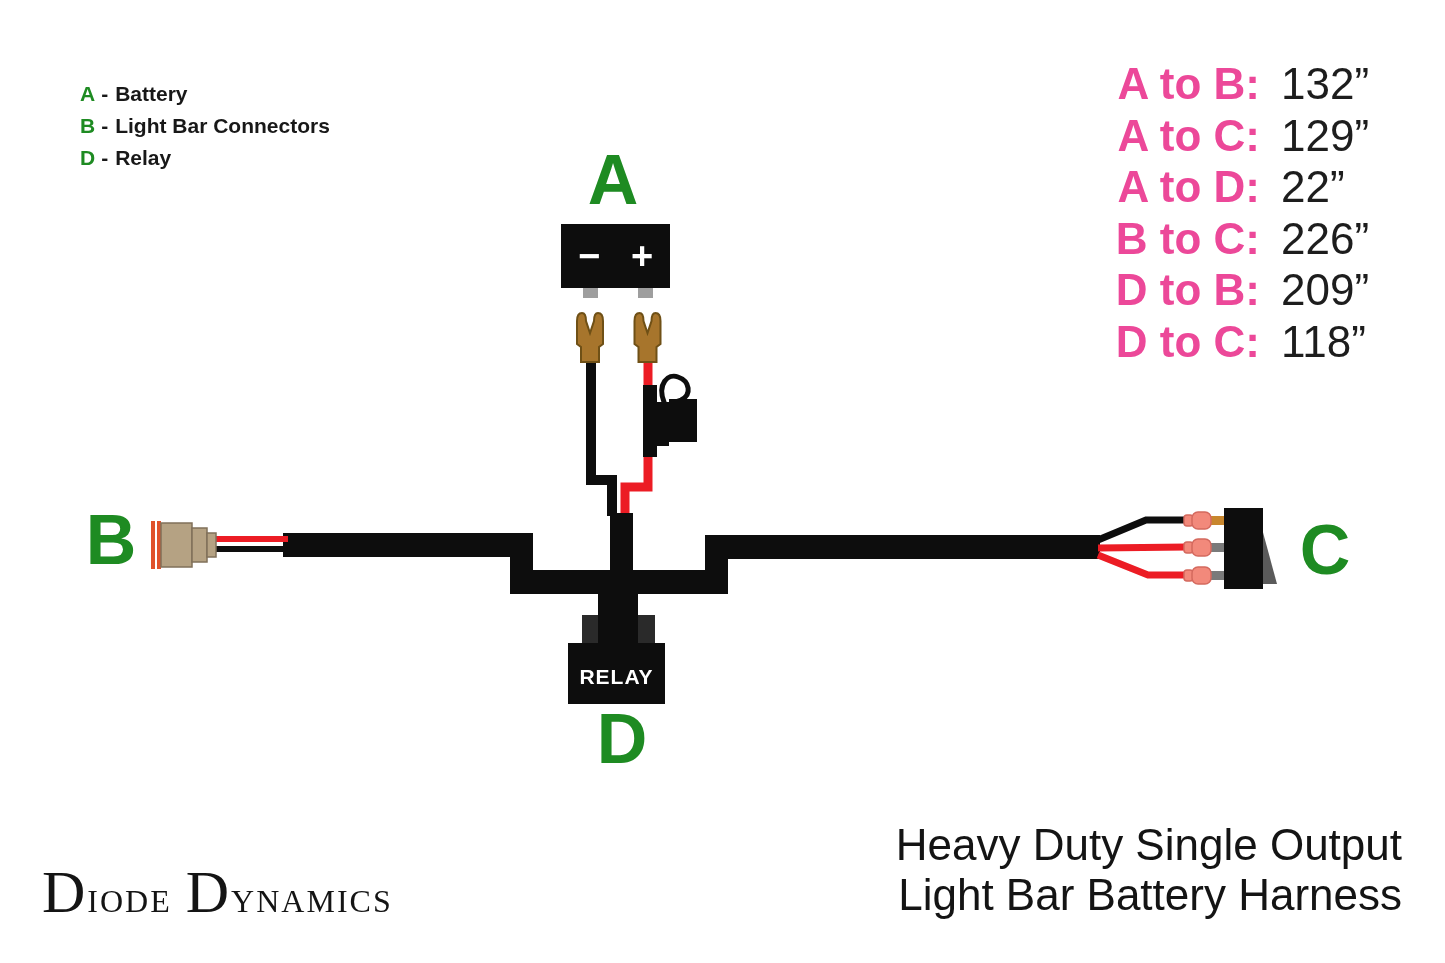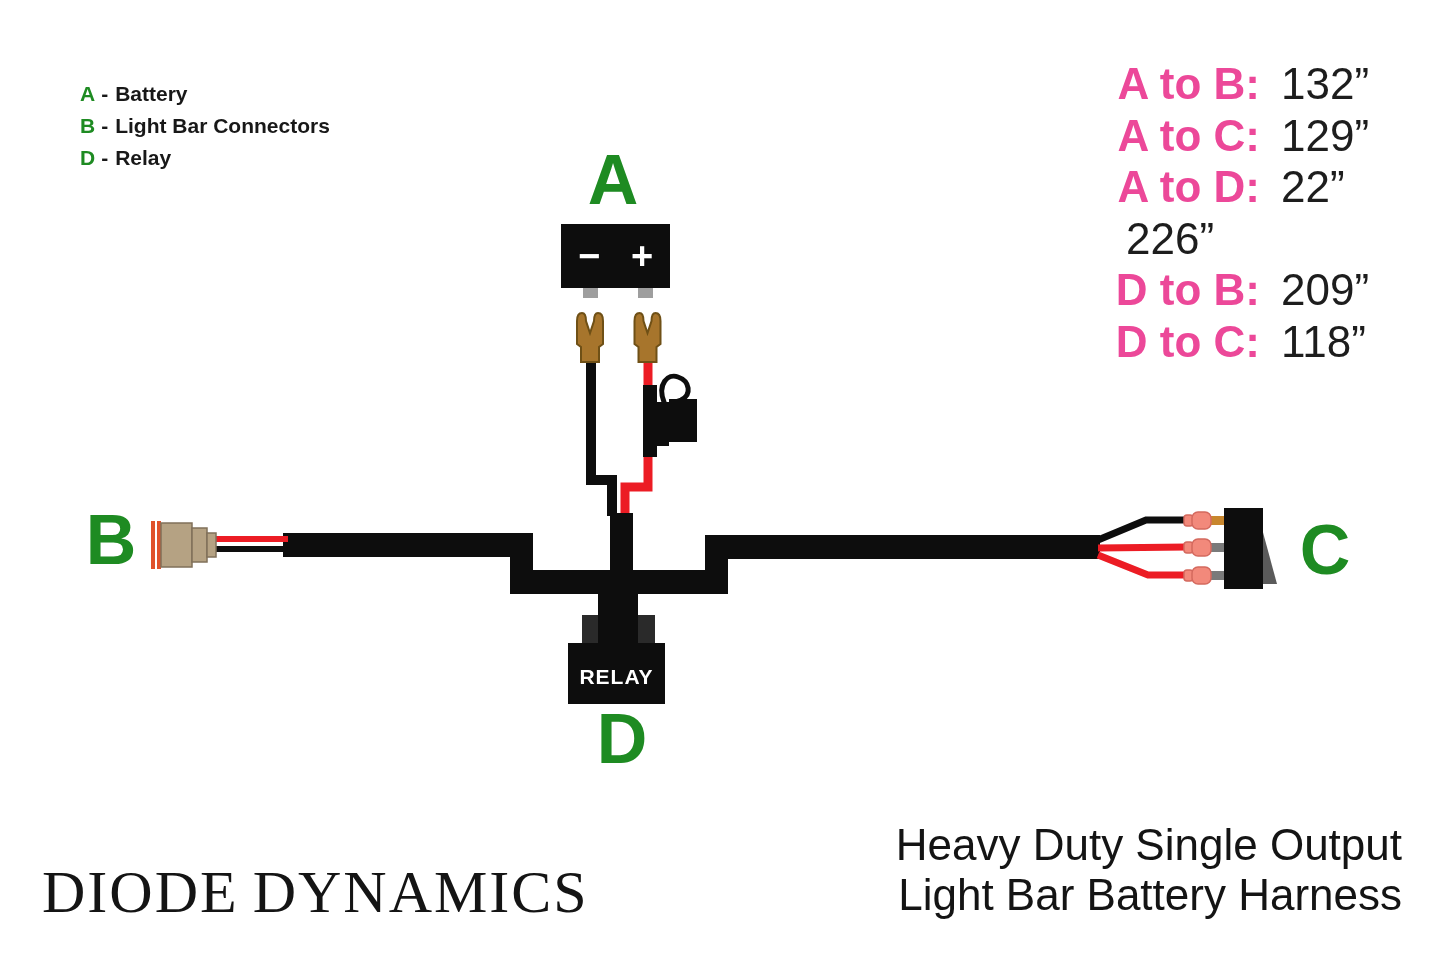--- a/index.html
+++ b/index.html
@@ -29,21 +29,21 @@
   .letter-d{left:582px;top:704px;}
 
   
   .relay-text{position:absolute;left:568px;top:662px;width:97px;text-align:center;
     color:#ffffff;font-size:21px;font-weight:bold;letter-spacing:1px;line-height:30px;}
 
   
   .logo{position:absolute;left:42px;top:858px;font-family:"Liberation Serif","DejaVu Serif",serif;
     color:#141414;white-space:nowrap;letter-spacing:2px;}
   .logo .lg{font-size:60px;}
-  .logo .sm{font-size:60px;}
+  .logo .sm{font-size:32px;}
   .logo .space{display:inline-block;width:14px;}
 
   
   .title{position:absolute;left:790px;top:820px;width:612px;text-align:right;
     font-size:44px;font-weight:normal;line-height:50px;color:#141414;}
 
   .diagram-svg{position:absolute;left:0;top:0;}
 </style>
 </head>
 <body>
@@ -165,20 +165,21 @@
     </div>
     <div class="meas-row">
       <span class="meas-label">A to C:</span>
       <span class="meas-value">129”</span>
     </div>
     <div class="meas-row">
       <span class="meas-label">A to D:</span>
       <span class="meas-value">22”</span>
     </div>
     <div class="meas-row">
+      <span class="meas-label">B to C:</span>
       <span class="meas-value">226”</span>
     </div>
     <div class="meas-row">
       <span class="meas-label">D to B:</span>
       <span class="meas-value">209”</span>
     </div>
     <div class="meas-row">
       <span class="meas-label">D to C:</span>
       <span class="meas-value">118”</span>
     </div>

